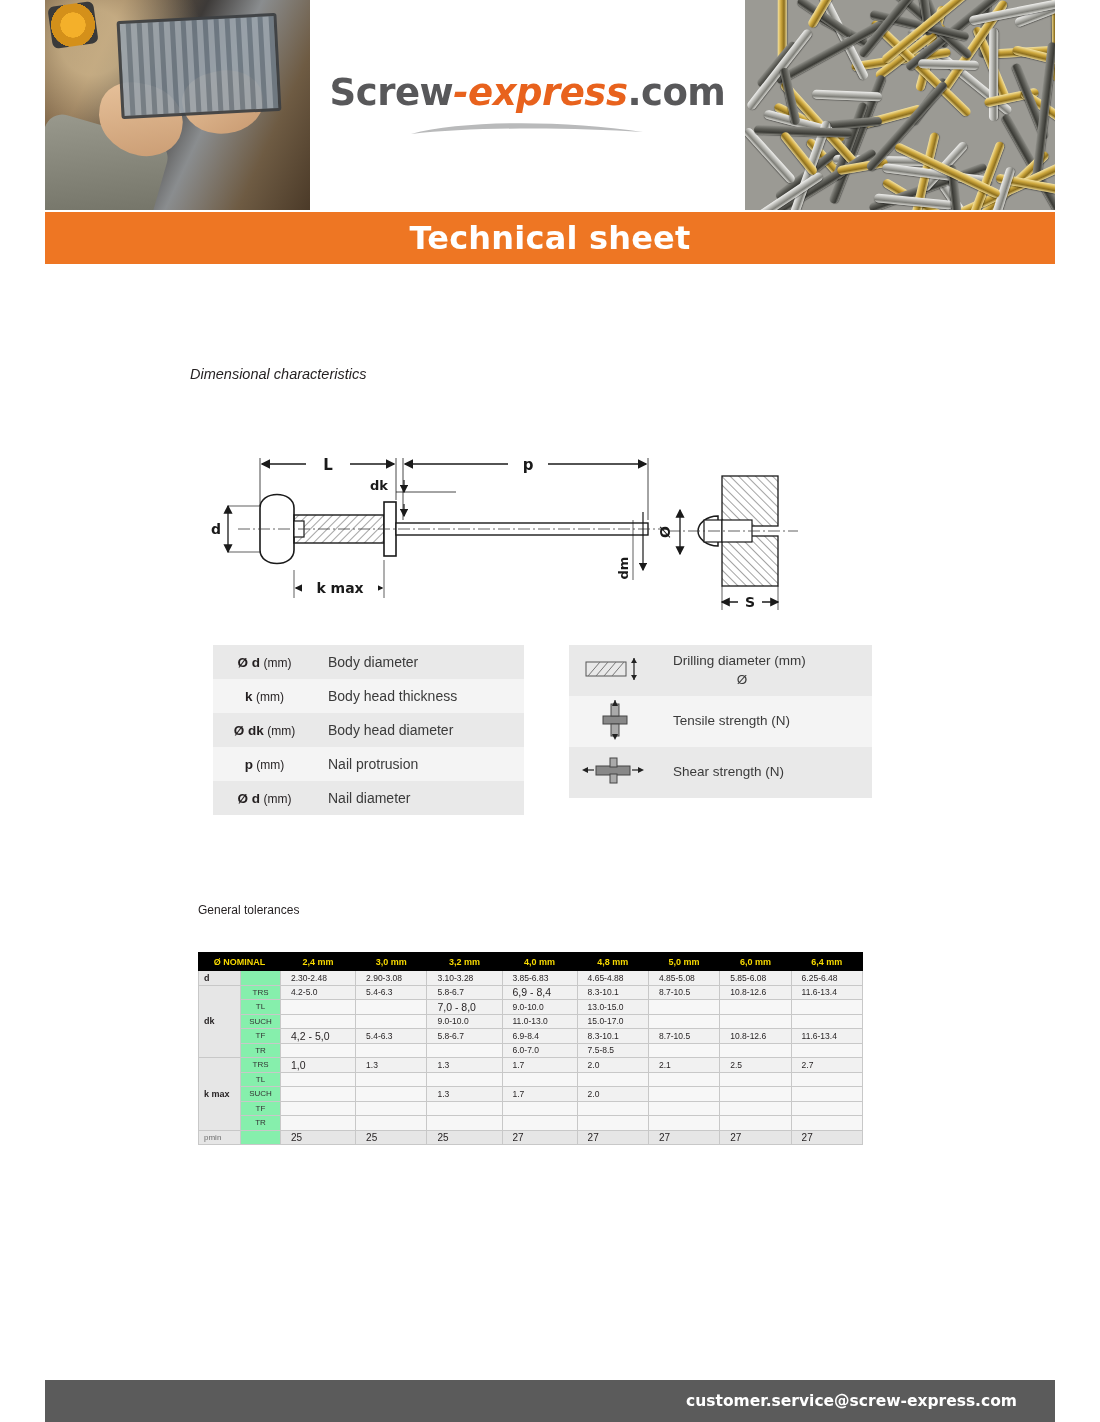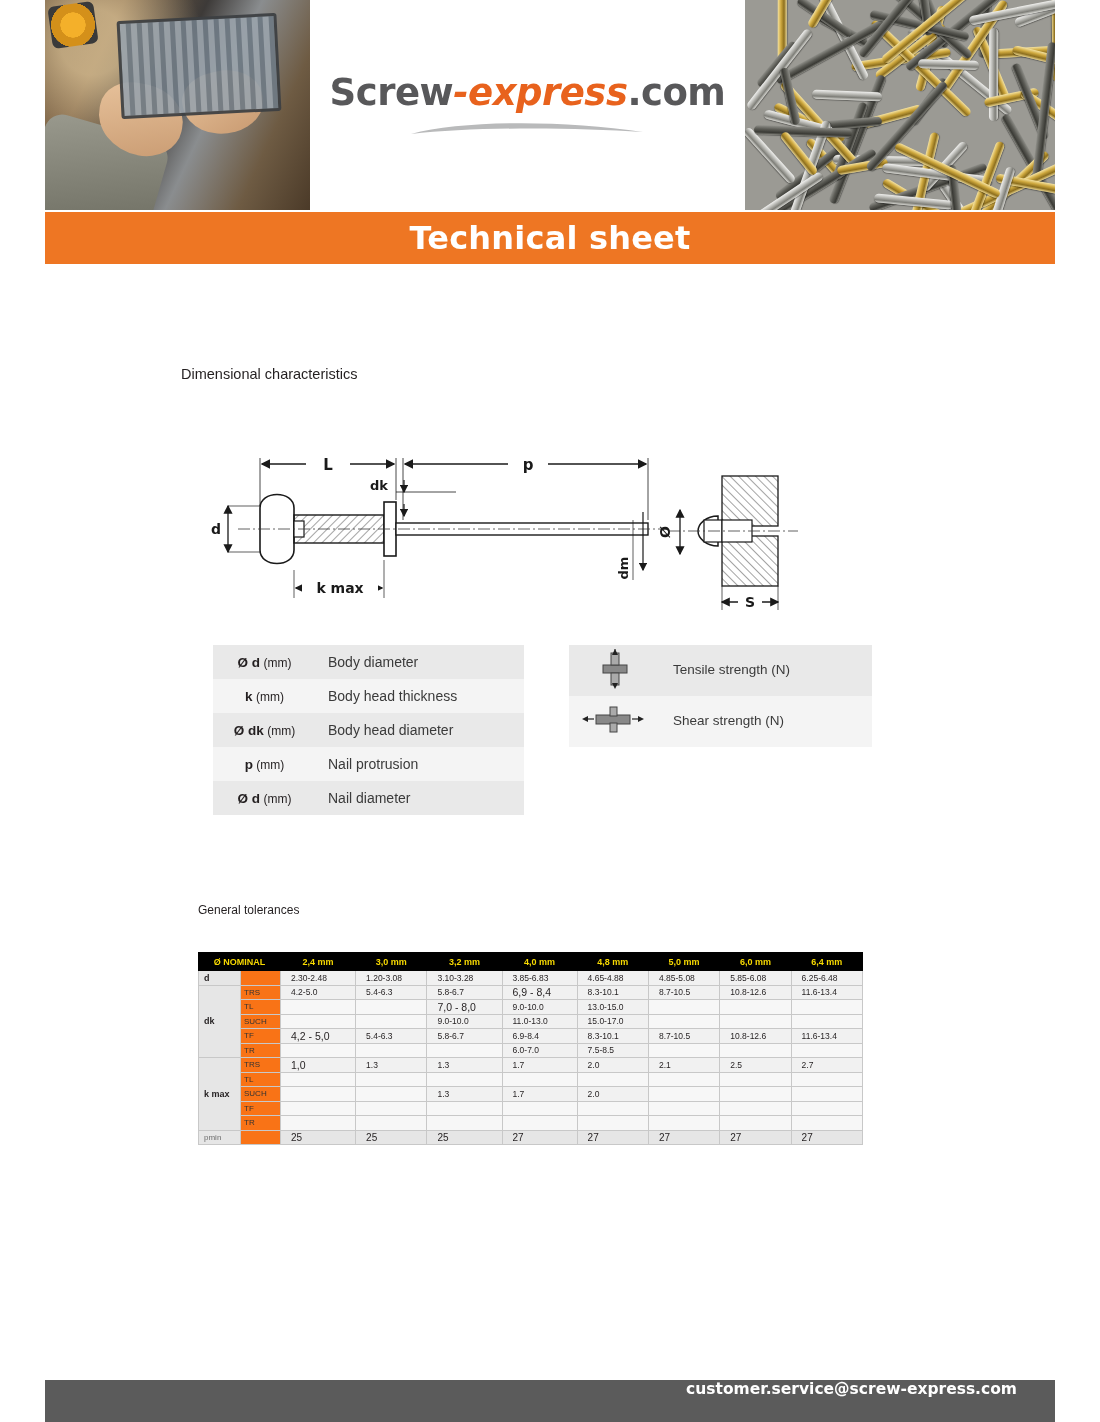--- a/index.html
+++ b/index.html
@@ -134,21 +134,21 @@
     font-family: "DejaVu Sans", sans-serif;
   }
 
   
   .section-heading {
     position: absolute;
     font-size: 14.5px;
     color: #231f20;
     font-family: "Liberation Sans", sans-serif;
   }
-  #dim-heading { left: 181px; top: 366px; }
+  #dim-heading { left: 190px; top: 366px; font-style: italic; }
   #tol-heading { left: 198px; top: 903px; font-size: 12px; }
 
   
   .diagram {
     position: absolute;
     left: 198px; top: 420px;
     width: 700px; height: 200px;
   }
 
   
@@ -223,39 +223,39 @@
   }
   .tol td.rowlab {
     background: #e6e6e6;
     font-weight: 700;
     text-align: left;
     padding-left: 5px;
     font-size: 9px;
     width: 42px;
   }
   .tol td.sublab {
-    background: #f97316;
-    text-align: left;
+    background: #86efac;
+    text-align: center;
     font-size: 8px;
     width: 40px;
     color: #333;
   }
   .tol td.v { text-align: left; padding-left: 10px; }
   .tol td.big { font-size: 10.5px; }
   .tol td.pmin { background: #e6e6e6; font-size: 8px; color: #6e6e6e; text-align: left; padding-left: 5px; }
   .tol td.pval { background: #e6e6e6; font-size: 10px; text-align: left; padding-left: 10px; }
   .tol td.empty { }
 
   
   .footer {
     position: absolute;
     left: 45px; top: 1380px;
     width: 1010px; height: 42px;
     background: #5b5b5b;
-    display: flex; justify-content: flex-end;
+    display: flex; align-items: center; justify-content: flex-end;
   }
   .footer .mail {
     color: #ffffff;
     font-size: 15.5px;
     font-weight: 700;
     padding-right: 38px;
     font-family: "DejaVu Sans", sans-serif;
   }
 </style>
 </head>
@@ -468,20 +468,36 @@
         <tr>
           <td class="k"><b>Ø d</b><span class="u"> (mm)</span></td>
           <td class="v">Nail diameter</td>
         </tr>
       </tbody>
   </table>
 
   <table class="def-right">
     <tbody id="def-right-body">
         <tr>
+          <td class="ic"><svg width="70" height="30" viewBox="0 0 70 30">
+              <rect x="6" y="8" width="40" height="14" fill="none" stroke="#555" stroke-width="1"></rect>
+              <line x1="8" y1="22" x2="20" y2="8" stroke="#777" stroke-width="1"></line>
+              <line x1="16" y1="22" x2="28" y2="8" stroke="#777" stroke-width="1"></line>
+              <line x1="24" y1="22" x2="36" y2="8" stroke="#777" stroke-width="1"></line>
+              <line x1="32" y1="22" x2="44" y2="8" stroke="#777" stroke-width="1"></line>
+              <line x1="54" y1="4" x2="54" y2="26" stroke="#222" stroke-width="1.2"></line>
+              <polygon points="54,4 51,9 57,9" fill="#222"></polygon>
+              <polygon points="54,26 51,21 57,21" fill="#222"></polygon>
+            </svg></td>
+          <td class="v">
+            <div>Drilling diameter (mm)</div>
+            <div style="text-align: center; padding-right: 60px;">Ø</div>
+          </td>
+        </tr>
+        <tr>
           <td class="ic"><svg width="60" height="40" viewBox="0 0 60 40">
               <rect x="18" y="16" width="24" height="8" fill="#888" stroke="#444" stroke-width="1"></rect>
               <rect x="26" y="4" width="8" height="12" fill="#aaa" stroke="#444" stroke-width="1"></rect>
               <rect x="26" y="24" width="8" height="12" fill="#aaa" stroke="#444" stroke-width="1"></rect>
               <line x1="30" y1="2" x2="30" y2="0" stroke="#222" stroke-width="1"></line>
               <polygon points="30,0 27,6 33,6" fill="#222"></polygon>
               <polygon points="30,40 27,34 33,34" fill="#222"></polygon>
             </svg></td>
           <td class="v">
             <div>Tensile strength (N)</div>
@@ -518,21 +534,21 @@
           <th>5,0 mm</th>
           <th>6,0 mm</th>
           <th>6,4 mm</th>
         </tr>
       </thead>
     <tbody id="tol-body">
         <tr>
           <td class="rowlab" rowspan="1">d</td>
           <td class="sublab"></td>
           <td class="v">2.30-2.48</td>
-          <td class="v">1.20-3.08</td>
+          <td class="v">2.90-3.08</td>
           <td class="v">3.10-3.28</td>
           <td class="v">3.85-6.83</td>
           <td class="v">4.65-4.88</td>
           <td class="v">4.85-5.08</td>
           <td class="v">5.85-6.08</td>
           <td class="v">6.25-6.48</td>
         </tr>
         <tr>
           <td class="rowlab" rowspan="5" style="vertical-align: middle;">dk</td>
           <td class="sublab">TRS</td>

